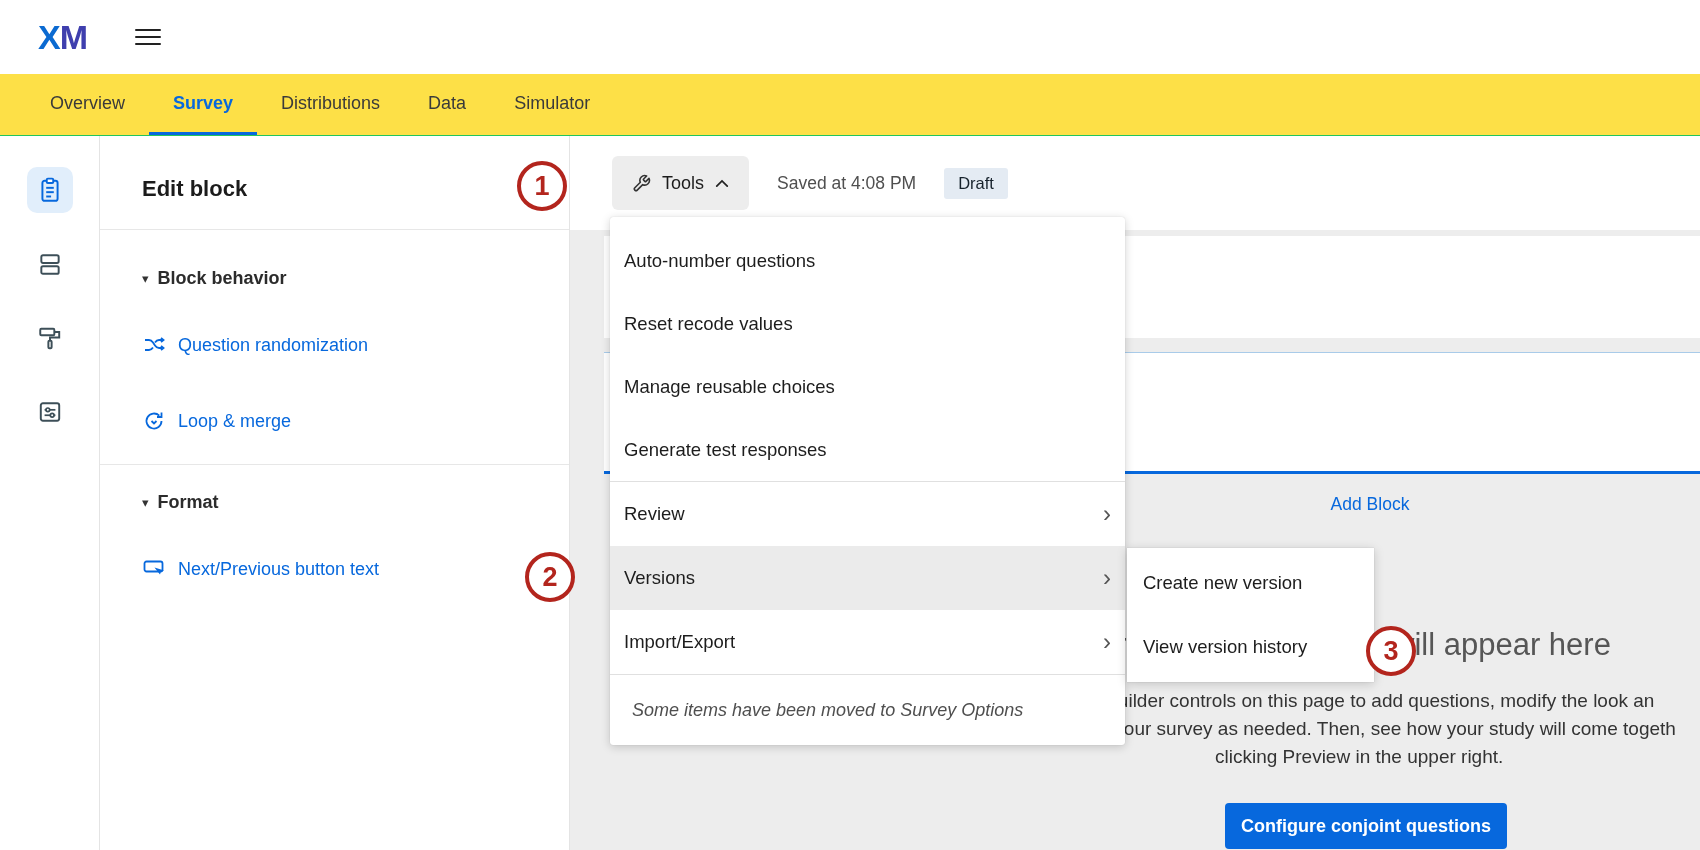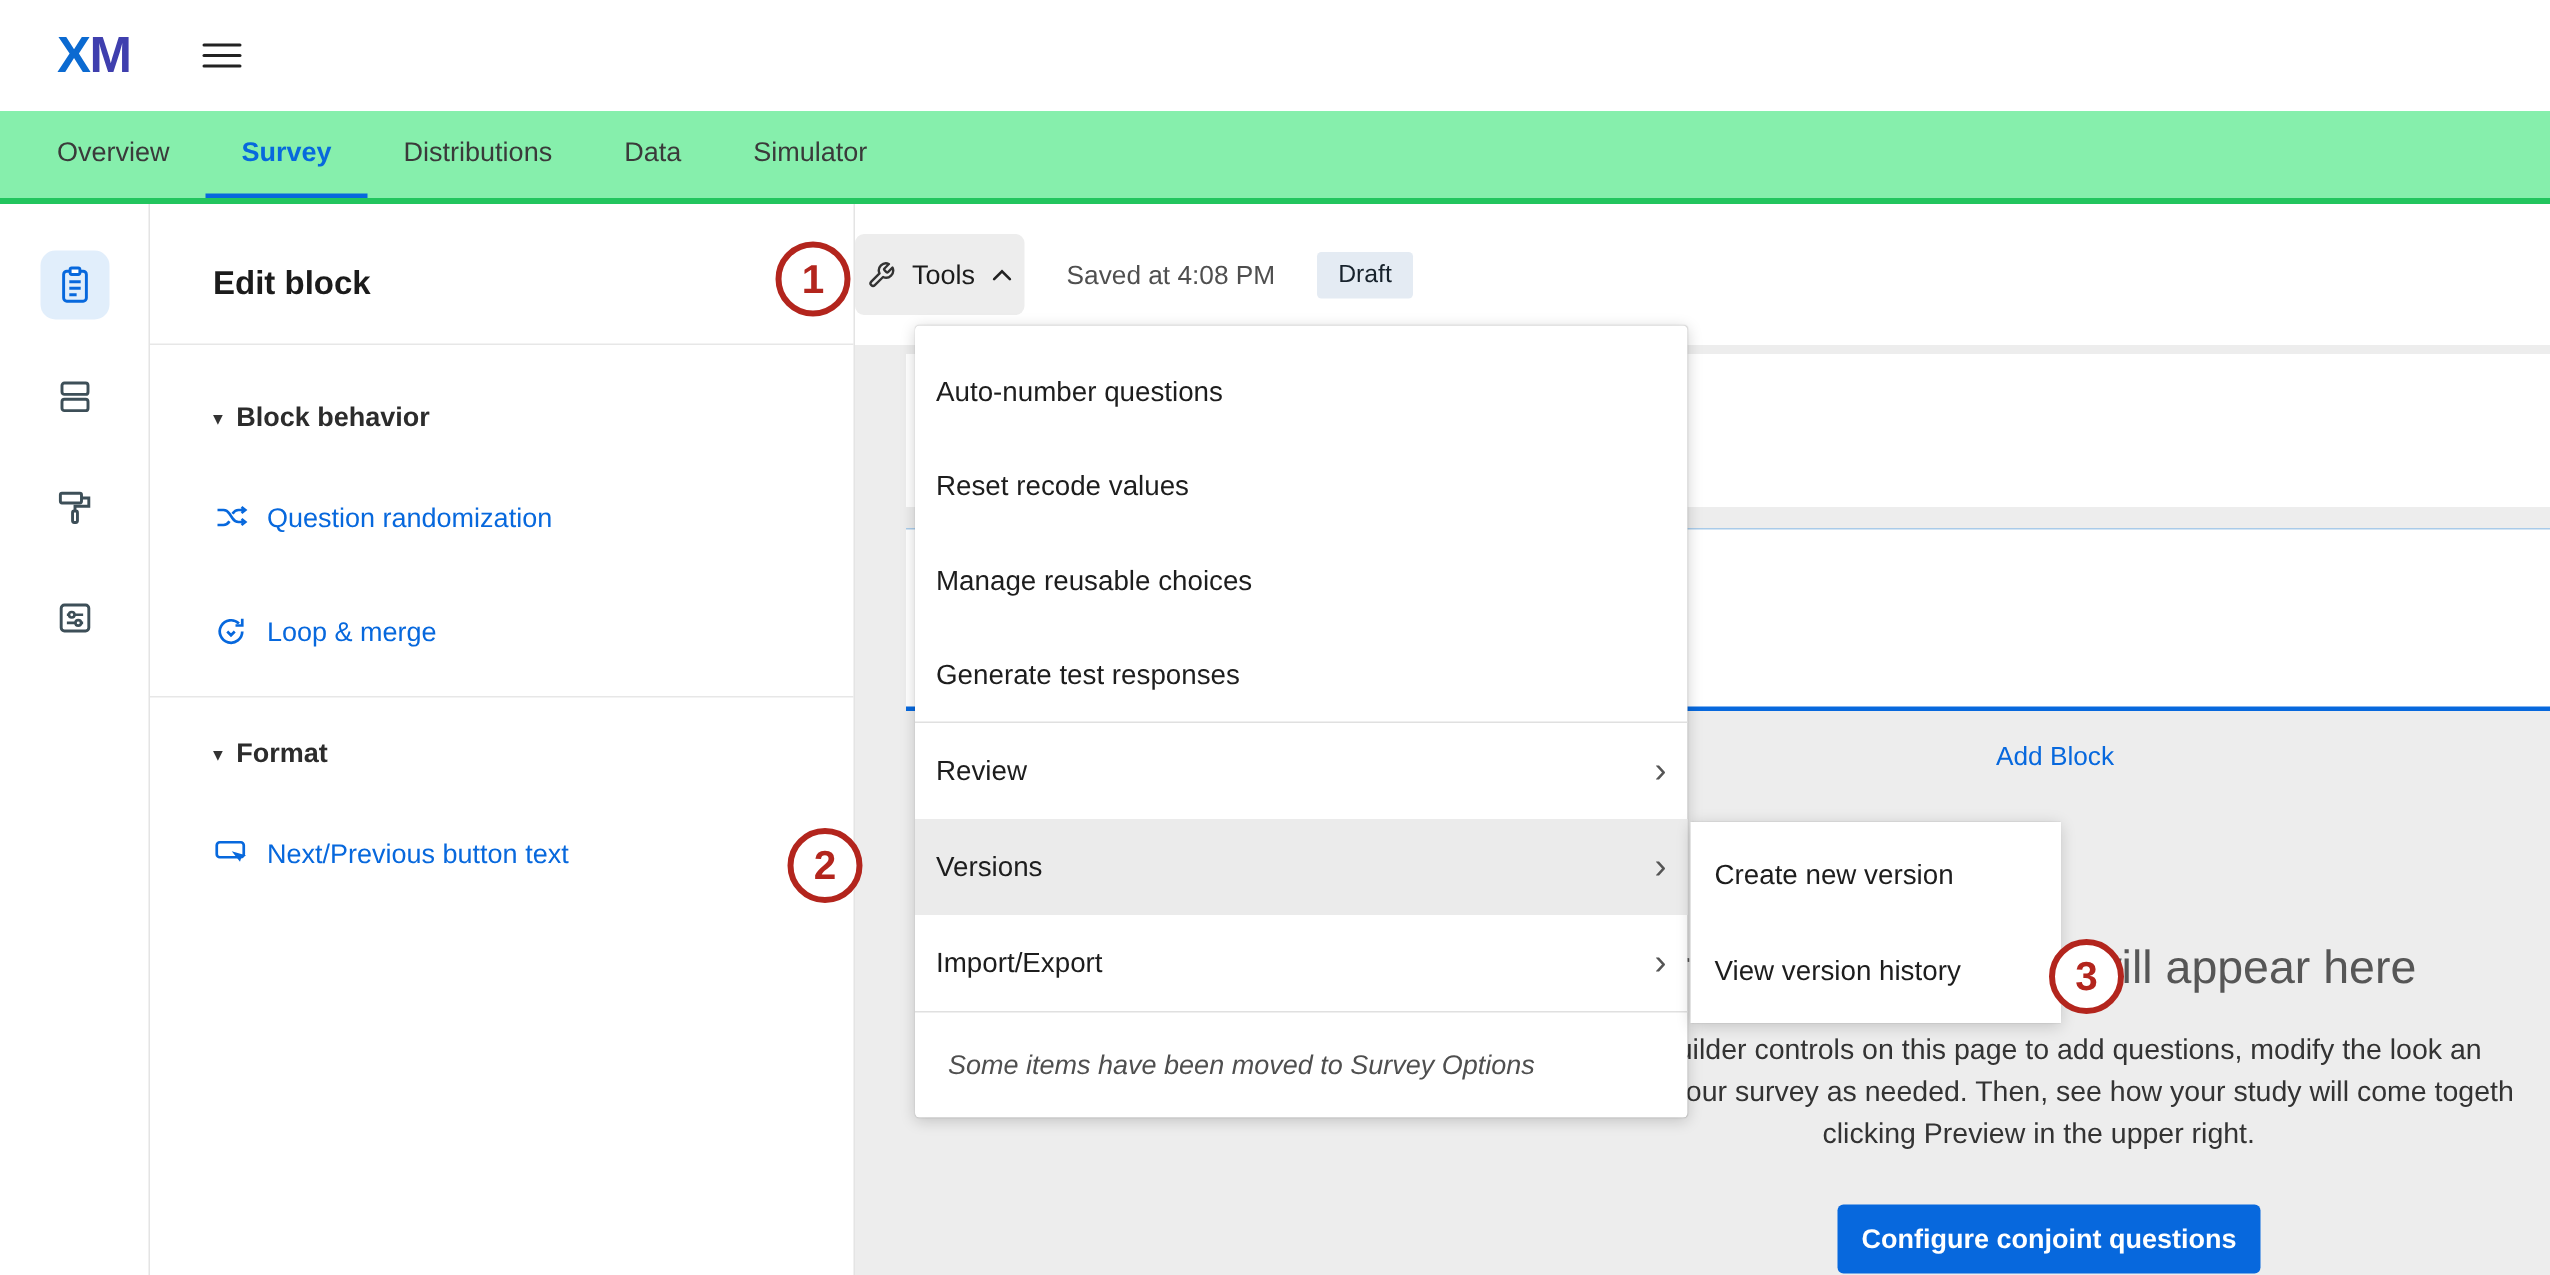--- a/index.html
+++ b/index.html
@@ -23,25 +23,25 @@
   .xm-logo .lx { color: #0b6ad1; }
   .xm-logo .lm { color: #3f3fae; }
   .hamburger { margin-left: 48px; width: 26px; cursor: pointer; }
   .hamburger .bar { height: 2.5px; background: #222; border-radius: 2px; margin: 4.5px 0; }
   .project-title-wrap { margin-left: 36px; display: flex; align-items: center; gap: 12px; cursor: pointer; }
   .project-title { font-size: 22px; font-weight: 600; color: #1c1c1c; }
 
   
   .tab-bar {
     height: 62px;
-    border-bottom: 4px solid #22c55e;
+    border-bottom: 1px solid #22c55e;
     display: flex;
     align-items: stretch;
-    padding-left: 14px;
-    background: #86efac;
+    padding-left: 26px;
+    background: #fde047;
   }
   .tab {
     display: flex; align-items: center;
     padding: 0 24px;
     font-size: 18px;
     color: #3a3a3a;
     cursor: pointer;
     border-bottom: 3px solid transparent;
   }
   .tab.active { color: #0768dd; font-weight: 700; border-bottom-color: #0768dd; }
@@ -94,22 +94,23 @@
     position: relative;
     background: #ededed;
     overflow: hidden;
   }
   .main-toolbar {
     position: absolute; top: 0; left: 0; right: 0; height: 94px;
     background: #fff;
     display: flex; align-items: center;
   }
   .tools-button {
+    margin-left: 42px;
     height: 54px;
-    padding: 0 8px;
+    padding: 0 20px;
     background: #ededed;
     border: none;
     border-radius: 6px;
     display: flex; align-items: center; gap: 11px;
     font-size: 18px; color: #1c1c1c;
     font-family: inherit;
     cursor: pointer;
   }
   .saved-text { margin-left: 28px; font-size: 17.5px; color: #4f4f4f; }
   .draft-badge {

